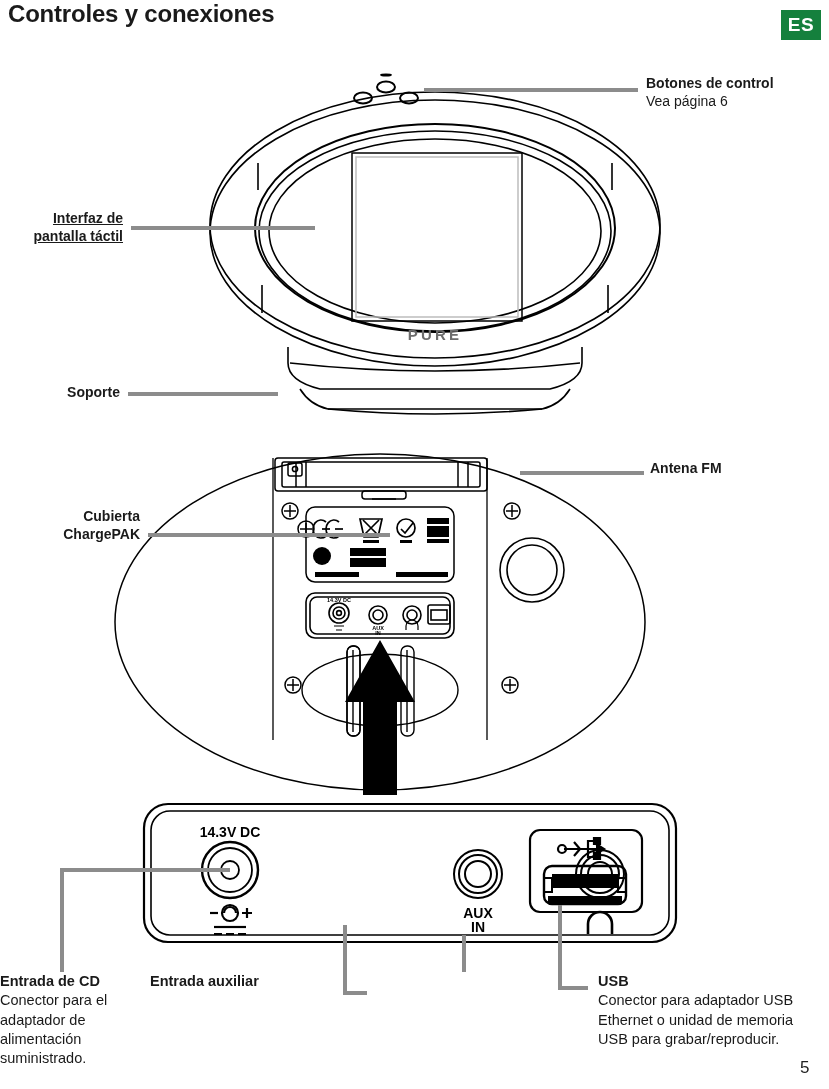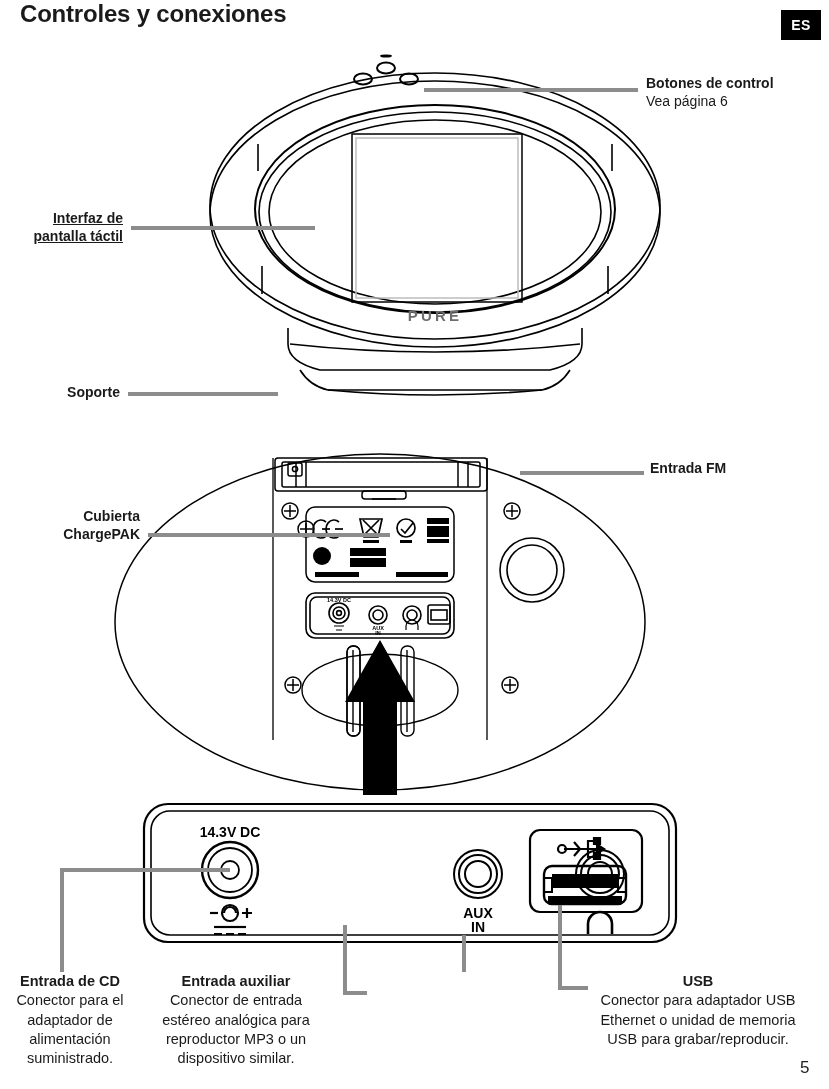--- a/index.html
+++ b/index.html
@@ -5,28 +5,28 @@
   html,body{margin:0;padding:0;}
   body{
     width:829px;height:1089px;background:#ffffff;
     font-family:"Liberation Sans", sans-serif;
     color:#1a1a1a;position:relative;overflow:hidden;
   }
   .page{position:relative;width:829px;height:1089px;}
 
   
   .page-title{
-    position:absolute;left:20px;top:0px;
+    position:absolute;left:8px;top:0px;
     font-size:24px;font-weight:bold;letter-spacing:-0.2px;
     white-space:nowrap;
   }
   .lang-badge{
     position:absolute;left:781px;top:10px;
-    width:40px;height:30px;background:#000000;color:#ffffff;
-    font-size:14px;font-weight:bold;
+    width:40px;height:30px;background:#15803d;color:#ffffff;
+    font-size:19px;font-weight:bold;
     display:flex;align-items:center;justify-content:center;
     letter-spacing:0.5px;
   }
   .page-number{
     position:absolute;left:800px;top:1058px;
     font-size:17px;color:#222;
   }
 
   
   .callout{position:absolute;font-size:14px;line-height:1.28;}
@@ -34,36 +34,36 @@
   .callout .sub{display:block;white-space:nowrap;}
   .callout.right{text-align:left;}
   .callout.left{text-align:right;}
 
   
   .lead{position:absolute;background:#8c8c8c;}
   .lead.h{height:4px;}
   .lead.v{width:4px;}
 
   
-  .caption{position:absolute;font-size:14.5px;line-height:1.33;width:150px;text-align:center;}
+  .caption{position:absolute;font-size:14.5px;line-height:1.33;width:150px;}
   .caption b{font-weight:bold;display:block;}
 
   
   svg{display:block;}
   .art{position:absolute;}
 </style>
 </head>
 <body>
 
 <div class="page">
 
   <div class="page-title">Controles y conexiones</div>
   <div class="lang-badge">ES</div>
 
-  <div class="art" style="left:200px;top:44px;">
+  <div class="art" style="left:200px;top:63px;">
     <svg width="470" height="360" viewBox="0 0 470 360">
       <g fill="none" stroke="#000" stroke-width="1.6">
 
         <ellipse cx="235" cy="170" rx="225" ry="133"></ellipse>
 
         <ellipse cx="235" cy="162" rx="225" ry="133"></ellipse>
 
         <ellipse cx="235" cy="165" rx="180" ry="104" stroke-width="2"></ellipse>
         <ellipse cx="235" cy="168" rx="176" ry="100"></ellipse>
 
@@ -232,21 +232,21 @@
         <path d="M297 200 L297 282"></path>
       </g>
 
       <g fill="#000" stroke="none">
         <path d="M270 190 L305 252 L287 252 L287 345 L253 345 L253 252 L235 252 Z"></path>
       </g>
     </svg>
   </div>
 
   <div class="callout right" style="left:650px;top:460px;">
-    <span class="ttl">Entrada FM</span>
+    <span class="ttl">Antena FM</span>
   </div>
   <div class="lead h" style="left:520px;top:471px;width:124px;"></div>
 
   <div class="callout left" style="left:15px;top:508px;width:125px;">
     <span class="ttl">Cubierta</span>
     <span class="ttl">ChargePAK</span>
   </div>
   <div class="lead h" style="left:148px;top:533px;width:242px;"></div>
 
   <div class="art" style="left:140px;top:800px;">
@@ -336,21 +336,20 @@
   <div class="lead v" style="left:558px;top:905px;height:85px;"></div>
   <div class="lead h" style="left:558px;top:986px;width:30px;"></div>
 
   <div class="caption" style="left:0px;top:972px;width:140px;">
     <b>Entrada de CD</b>
     <span>Conector para el adaptador de alimentación suministrado.</span>
   </div>
 
   <div class="caption" style="left:150px;top:972px;width:172px;">
     <b>Entrada auxiliar</b>
-    <span>Conector de entrada estéreo analógica para reproductor MP3 o un dispositivo similar.</span>
   </div>
 
 
   <div class="caption" style="left:598px;top:972px;width:200px;">
     <b>USB</b>
     <span>Conector para adaptador USB Ethernet o unidad de memoria USB para grabar/reproducir.</span>
   </div>
 
   <div class="page-number">5</div>
 

